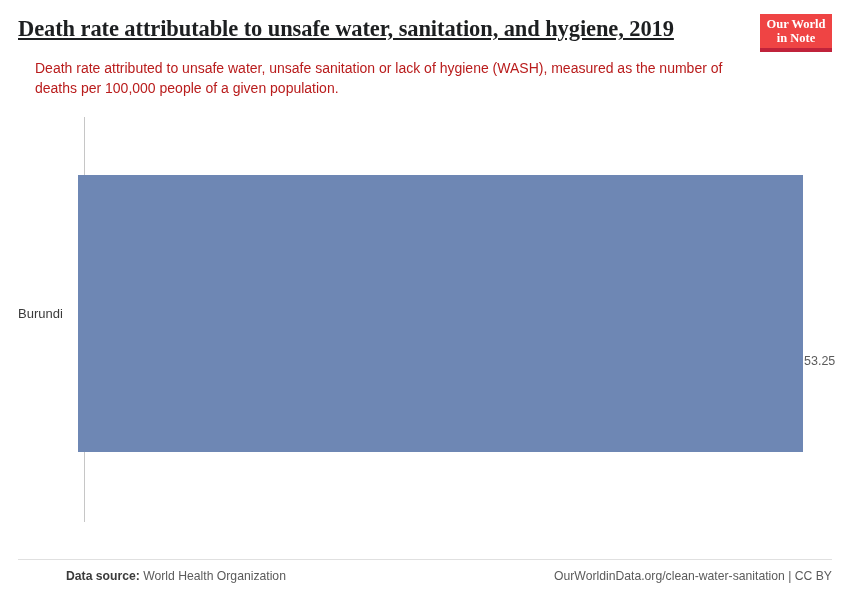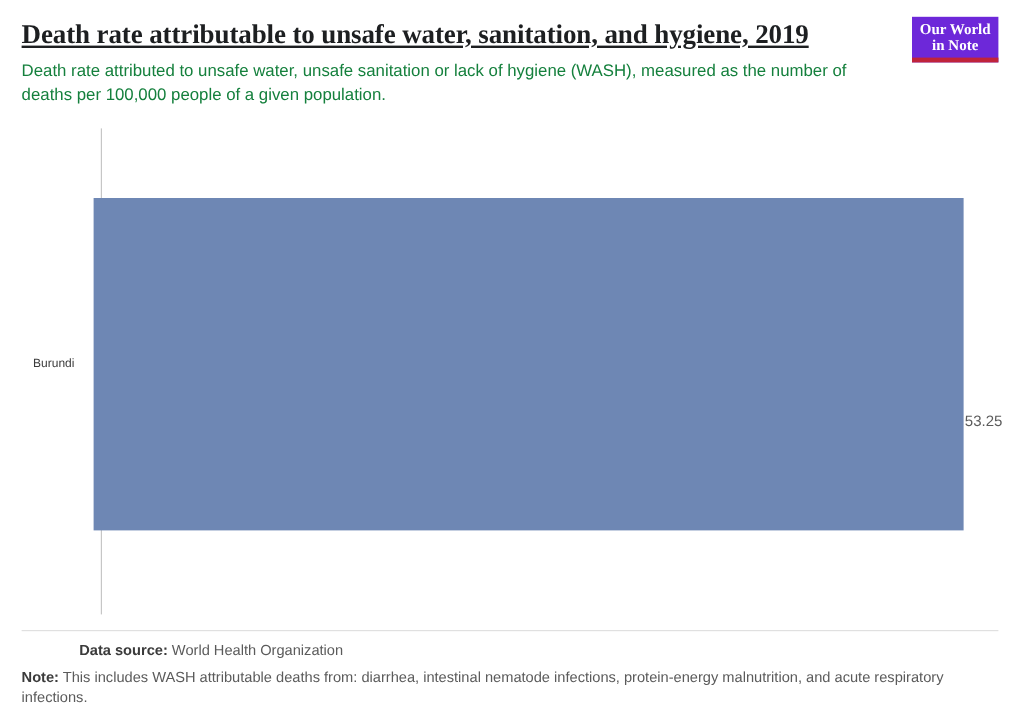--- a/index.html
+++ b/index.html
@@ -32,31 +32,31 @@
     font-weight: bold;
     letter-spacing: -0.1px;
     color: #1d1f21;
     margin: 0 0 7px 0;
     line-height: 1.15;
     text-decoration: underline;
   }
   .chart-subtitle {
     font-size: 14px;
     line-height: 1.42;
-    color: #15803d;
-    margin: 0;
+    color: #b91c1c;
+    margin: 17px;
     max-width: 715px;
   }
   .owid-logo {
     position: absolute;
     top: -2px;
     right: 0;
     width: 72px;
     height: 38px;
-    background: #6d28d9;
+    background: #ef4444;
     color: #ffffff;
     font-family: "Liberation Serif", serif;
     font-weight: bold;
     font-size: 12.5px;
     line-height: 13.5px;
     text-align: center;
     padding-top: 4px;
     box-sizing: border-box;
     border-bottom: 4px solid #c0233b;
   }
@@ -82,21 +82,21 @@
     right: 0;
     top: 58px;
     height: 277px;
     display: flex;
     align-items: center;
   }
   .bar-label {
     width: 60px;
     text-align: right;
     padding-right: 16px;
-    font-size: 10px;
+    font-size: 13px;
     color: #3b3b3b;
     font-weight: normal;
     box-sizing: border-box;
   }
   .bar-track {
     position: relative;
     flex: 1;
     height: 100%;
   }
   .bar {
@@ -170,20 +170,17 @@
       </div>
     </div>
   </div>
 
   <div class="footer">
     <div class="footer-row">
       <div class="footer-left">
         <b>Data source:</b>
         <span>World Health Organization</span>
       </div>
-    </div>
-    <div class="footer-note">
-      <b>Note:</b>
-      <span>This includes WASH attributable deaths from: diarrhea, intestinal nematode infections, protein-energy malnutrition, and acute respiratory infections.</span>
+      <div class="footer-right">OurWorldinData.org/clean-water-sanitation | CC BY</div>
     </div>
   </div>
 
 </div>
 
 </body></html>

